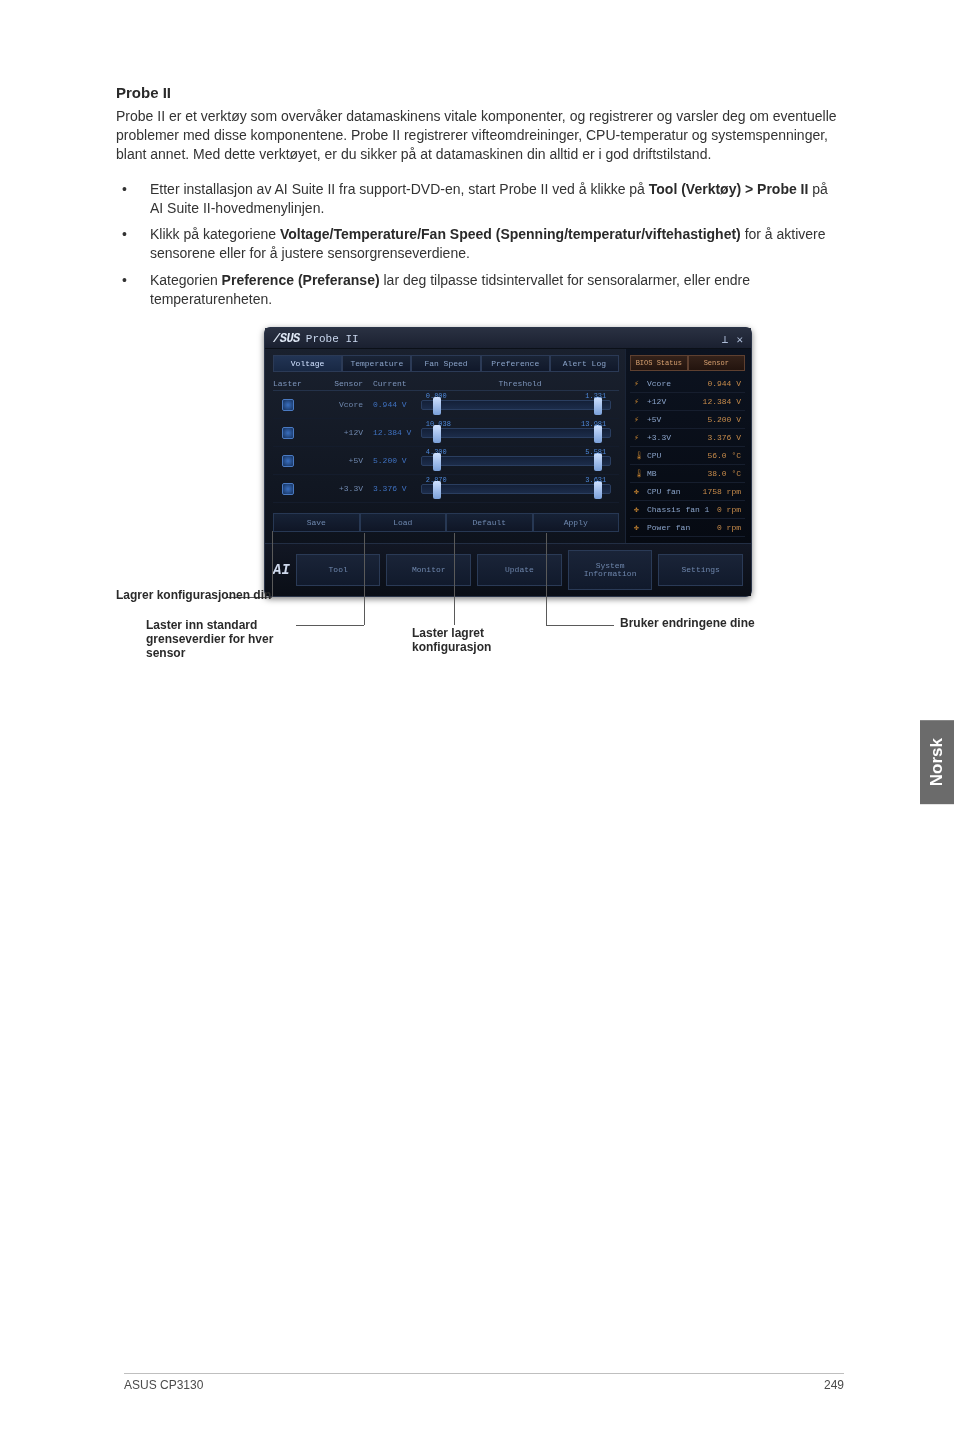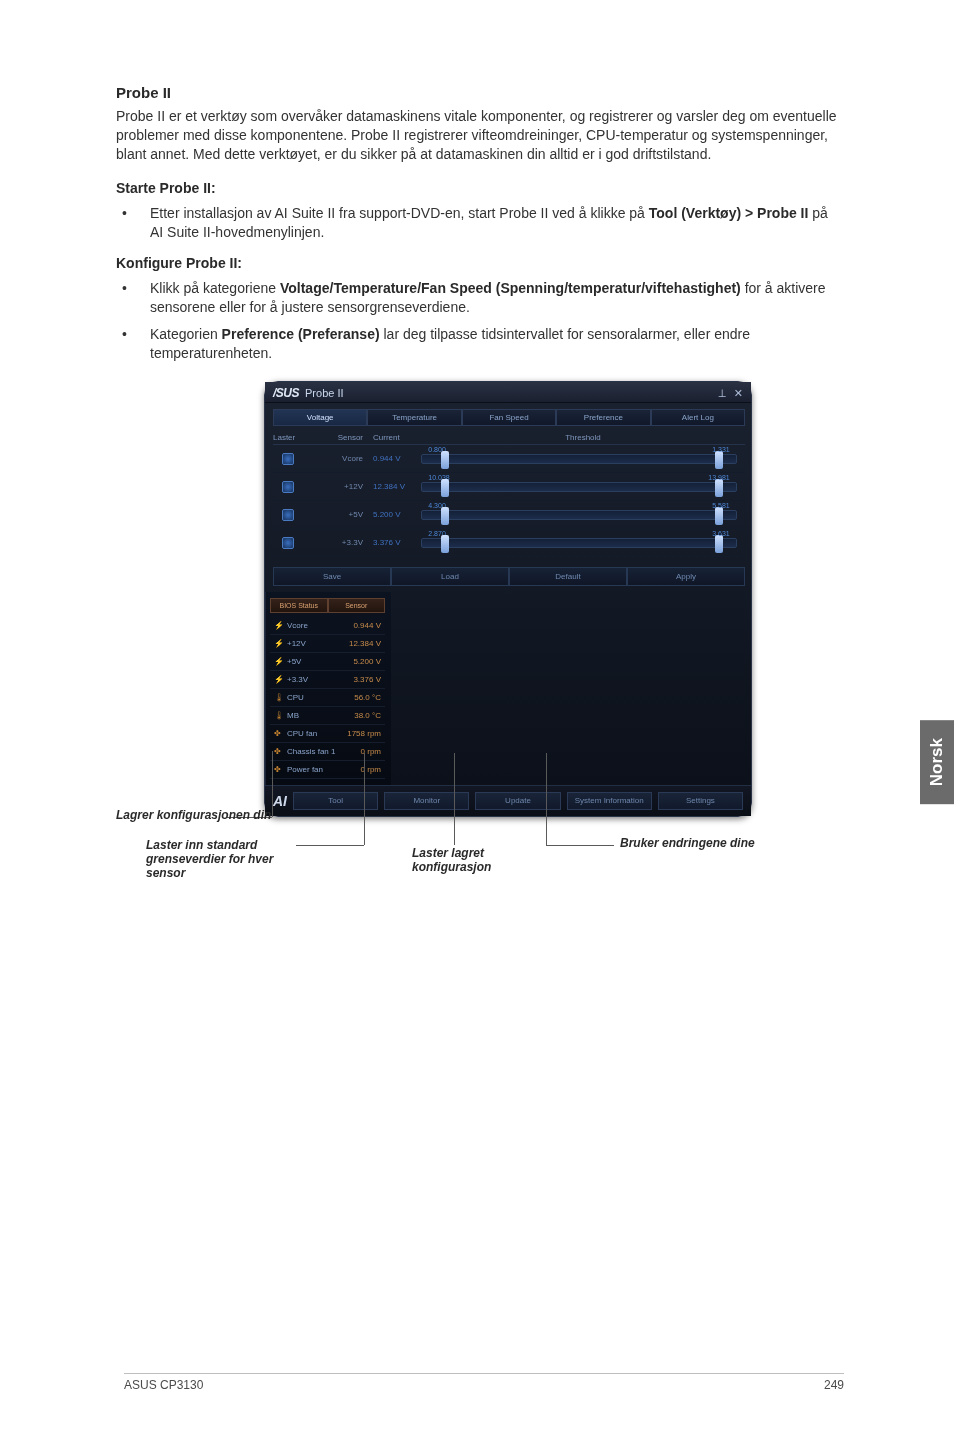--- a/index.html
+++ b/index.html
@@ -35,32 +35,32 @@
     transform: rotate(180deg);
     border-radius: 0 0 0 0;
   }
 
   
   .shot-wrap { margin: 18px 0 6px 148px; position: relative; width: 490px; }
   .probe-window {
     width: 488px;
     background: linear-gradient(#1b2230, #0a0f18);
     border: 1px solid #2a3448;
-    border-radius: 14px;
+    border-radius: 6px;
     box-shadow: 0 2px 6px rgba(0,0,0,0.5);
-    font-family: Liberation Sans, sans-serif;
+    font-family: Liberation Mono, monospace;
     color: #9fb6d9;
     font-size: 9px;
   }
   .title-bar { display:flex; align-items:center; justify-content:space-between; padding: 4px 8px 2px 8px; background: linear-gradient(#2a3142,#1a2030); border-bottom:1px solid #0b1018;}
   .title-left { display:flex; align-items:center; gap:6px; }
   .asus-logo { font-style: italic; font-weight: 700; color:#dfe8f5; font-size:12px; letter-spacing:-0.5px; }
   .title-text { color:#c9d7ee; font-size:11px; }
   .title-icons { display:flex; gap:8px; color:#aebdd8; font-size:11px; }
-  .window-body { display:flex;flex-direction:column; }
+  .window-body { display:flex; }
   .left-panel { flex: 1; padding: 6px 6px 6px 8px; }
   .tabs-row { display:flex; gap:0; margin-bottom:4px; }
   .tab-btn { flex:1; text-align:center; padding:3px 0; background: linear-gradient(#1a2436,#10182a); border:1px solid #2b3a56; color:#8aa3c9; font-size:8px; cursor:pointer; }
   .tab-btn.active { background: linear-gradient(#223454,#182844); color:#cfe0ff; }
   .sensor-head { display:flex; color:#7e96bc; font-size:8px; padding:3px 0 2px 0; border-bottom:1px solid #24324a; }
   .sensor-head .c-alert{ width:30px; }
   .sensor-head .c-sensor{ width:70px; text-align:right; padding-right:10px;}
   .sensor-head .c-current{ width:48px; }
   .sensor-head .c-thresh{ flex:1; text-align:center; }
   .sensor-row { display:flex; align-items:center; height:28px; border-bottom:1px solid #141c2c; }
@@ -73,54 +73,52 @@
   .slider .lo,.slider .hi{ position:absolute; top:-4px; width:8px; height:18px; background:linear-gradient(#cfe1ff,#7aa0da); border-radius:2px;}
   .slider .lo{ left:6%; }
   .slider .hi{ right:4%; }
   .slider .vlo,.slider .vhi{ position:absolute; top:-9px; font-size:7px; color:#4d87d8;}
   .slider .vlo{ left:2%; }
   .slider .vhi{ right:2%; }
   .btn-row { display:flex; gap:0; margin-top:10px; }
   .btn-row .pbtn{ flex:1; text-align:center; padding:4px 0; background:linear-gradient(#172236,#0f1626); border:1px solid #273854; color:#6f89b0; font-size:8px; cursor:pointer;}
   .bottom-bar { display:flex; align-items:center; gap:6px; padding:6px 8px; background: linear-gradient(#121724,#0a0e16); border-top:1px solid #222e44;}
   .ai-logo { font-style:italic; font-weight:700; color:#cfd9ec; font-size:14px; }
-  .bottom-bar .bbtn{ flex:1; text-align:center; padding:4px 0; background:linear-gradient(#1a2438,#111a2c); border:1px solid #2a3a56; color:#6e86ac; font-size:8px; line-height:1; cursor:pointer;}
+  .bottom-bar .bbtn{ flex:1; text-align:center; padding:11px 0; background:linear-gradient(#1a2438,#111a2c); border:1px solid #2a3a56; color:#6e86ac; font-size:8px; line-height:1; cursor:pointer;}
   .right-panel { width:126px; padding:6px 6px 6px 4px; background:linear-gradient(#0c1320,#060a12); border-left:1px solid #1a2436;}
   .status-tabs{ display:flex; margin-bottom:4px;}
   .status-tabs .stab{ flex:1; text-align:center; padding:3px 0; background:linear-gradient(#34221a,#23140e); border:1px solid #5e4030; color:#d7a070; font-size:7px; cursor:pointer;}
   .status-row{ display:flex; justify-content:space-between; align-items:center; padding:4px 4px; border-bottom:1px solid #161e2e; color:#8aa3c9; font-size:8px;}
   .status-row .sicon{ width:10px; color:#c08030; }
   .status-row .sname{ flex:1; padding-left:3px;}
   .status-row .sval{ color:#c78b4a; }
 
   
   .callout-area { position: relative; height: 100px; margin-left: 0; margin-top:2px; width: 760px; }
-  .callout-label { position:absolute; font-size:12px; font-weight:700; color:#2a2a2a; line-height:1.15;font-style:italic;}
+  .callout-label { position:absolute; font-size:12px; font-weight:700; color:#2a2a2a; line-height:1.15;}
   .line { position:absolute; background:#5a5a5a; }
 
   .footer { position:absolute; bottom:46px; left:124px; right:110px; display:flex; justify-content:space-between; font-size:12px; color:#4a4a4a; border-top:1px solid #bfbfbf; padding-top:4px;}
 </style>
 </head>
 <body>
 
 <div class="page">
   <h3 class="section-title">Probe II</h3>
   <p class="body">Probe II er et verktøy som overvåker datamaskinens vitale komponenter, og registrerer og varsler deg om eventuelle problemer med disse komponentene. Probe II registrerer vifteomdreininger, CPU-temperatur og systemspenninger, blant annet. Med dette verktøyet, er du sikker på at datamaskinen din alltid er i god driftstilstand.</p>
 
-  <h4 class="sub">Starte Probe II:</h4>
   <ul class="bullets">
     <li>
       <span class="dot">•</span>
       <span class="txt">
         <span>Etter installasjon av AI Suite II fra support-DVD-en, start Probe II ved å klikke på </span><b>Tool (Verktøy) &gt; Probe II</b><span> på AI Suite II-hovedmenylinjen.</span>
       </span>
     </li>
   </ul>
 
-  <h4 class="sub">Konfigure Probe II:</h4>
   <ul class="bullets">
     <li>
       <span class="dot">•</span>
       <span class="txt">
         <span>Klikk på kategoriene </span><b>Voltage/Temperature/Fan Speed (Spenning/temperatur/viftehastighet)</b><span> for å aktivere sensorene eller for å justere sensorgrenseverdiene.</span>
       </span>
     </li>
     <li>
       <span class="dot">•</span>
       <span class="txt">

